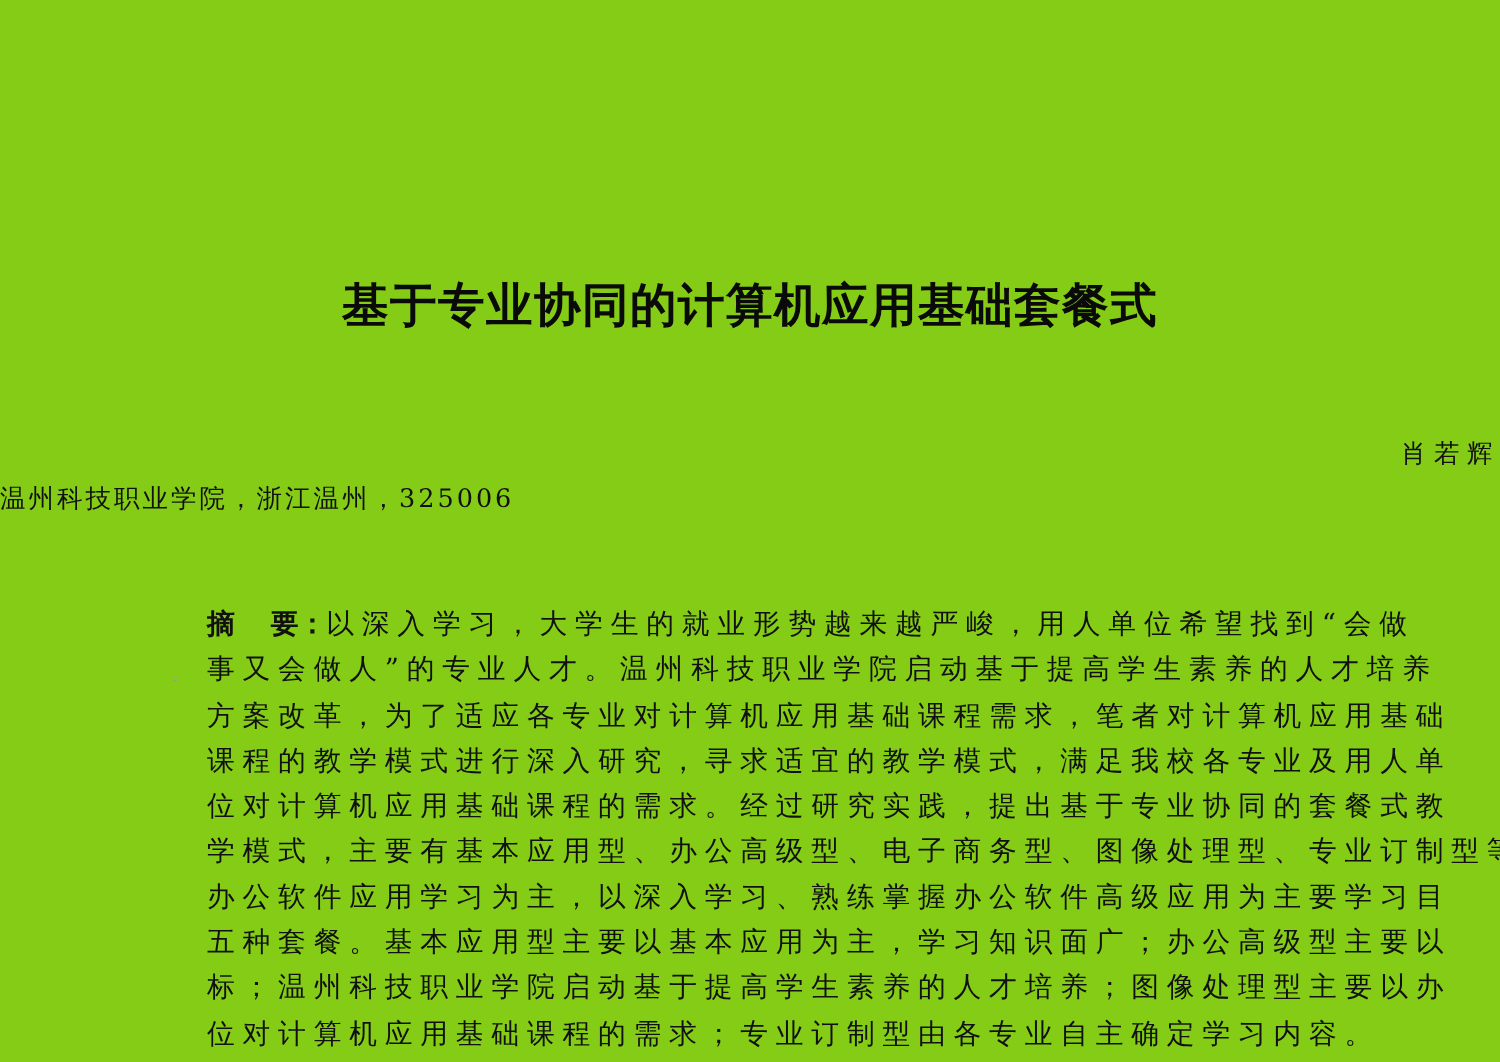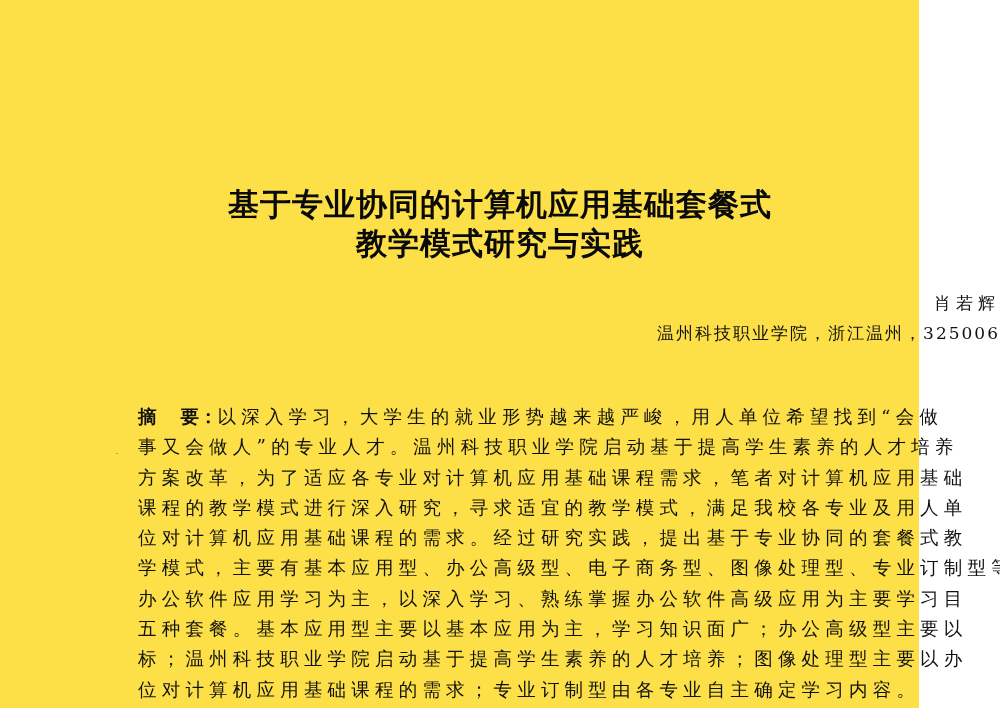--- a/index.html
+++ b/index.html
@@ -12,23 +12,23 @@
       height: 708px;
       position: relative;
       overflow: hidden;
       color: #111111;
       font-family: "DejaVu Serif", "Liberation Serif", serif;
     }
     .page {
       position: absolute;
       left: 0;
       top: 0;
-      width: 919px;
+      width: 1000px;
       height: 708px;
-      background: #fde047;
+      background: #84cc16;
     }
     .title {
       position: absolute;
       left: 0;
       width: 1000px;
       text-align: center;
       font-family: "DejaVu Sans", "Liberation Sans", sans-serif;
       font-weight: bold;
       font-size: 31px;
       letter-spacing: 1px;
@@ -47,21 +47,21 @@
       font-size: 17px;
       letter-spacing: 5px;
       line-height: 22px;
       color: #111111;
     }
     .affiliation {
       position: absolute;
       top: 322px;
       left: 0;
       width: 1000px;
-      text-align: right;
+      text-align: left;
       font-size: 17px;
       letter-spacing: 2px;
       line-height: 22px;
       color: #111111;
     }
 
     .abstract {
       position: absolute;
       left: 138px;
       top: 402px;
@@ -94,21 +94,20 @@
       height: 1px;
       background: #9a9a9a;
     }
   </style>
 </head>
 <body>
 
 <div class="page">
 
   <div class="title title-line-1">基于专业协同的计算机应用基础套餐式</div>
-  <div class="title title-line-2">教学模式研究与实践</div>
 
   <div class="author">肖若辉</div>
   <div class="affiliation">温州科技职业学院，浙江温州，325006</div>
 
   <div class="speck"></div>
 
   <div class="abstract">
     <span class="abstract-line"><span class="abstract-label"><span>摘</span><span class="gap"></span><span>要：</span></span><span>以深入学习，大学生的就业形势越来越严峻，用人单位希望找到“会做</span></span>
     <span class="abstract-line">事又会做人”的专业人才。温州科技职业学院启动基于提高学生素养的人才培养</span>
     <span class="abstract-line">方案改革，为了适应各专业对计算机应用基础课程需求，笔者对计算机应用基础</span>

